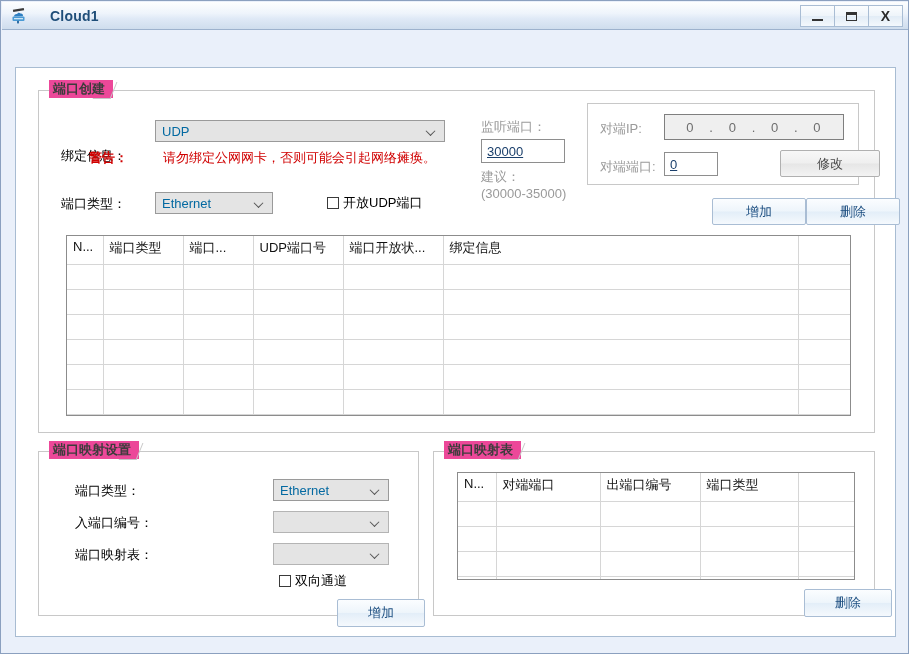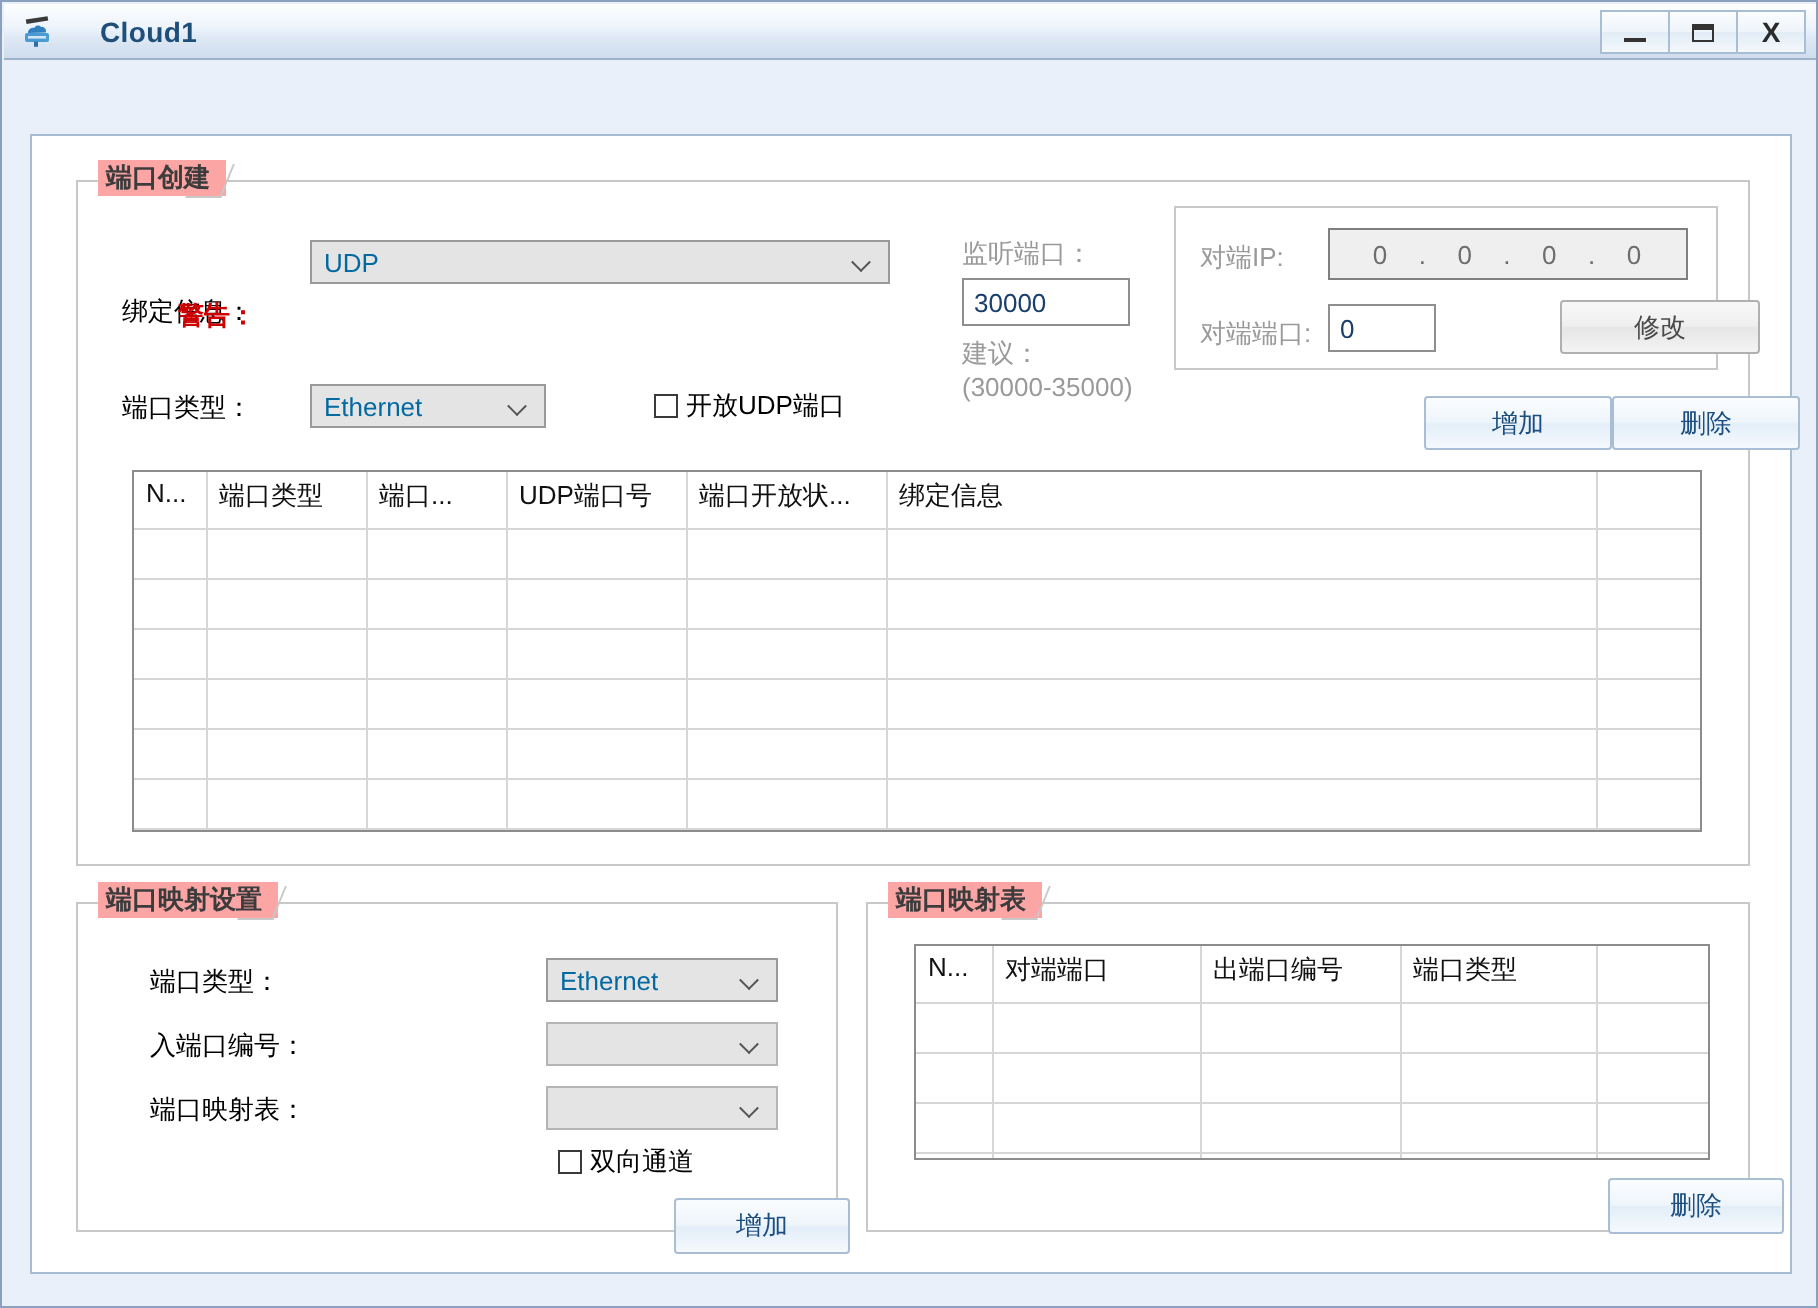--- a/index.html
+++ b/index.html
@@ -108,21 +108,21 @@
   
   .group {
     position: absolute;
     border: 1px solid #c8c8c8;
     box-sizing: border-box;
     background: transparent;
   }
   .group > .group-title {
     position: absolute;
     top: -11px; left: 10px;
-    background: #fca5a5;
+    background: #ec4899;
     padding: 0 8px 0 4px;
     font-size: 13px;
     font-weight: bold;
     color: #3c3c3c;
     white-space: nowrap;
   }
   .group > .group-title::after {
     content: "";
     position: absolute;
     right: -1px; top: 2px;
@@ -180,20 +180,21 @@
     position: absolute;
     box-sizing: border-box;
     background: #ffffff;
     border: 1px solid #8e8e8e;
     font-size: 13px;
     color: #1a3f6b;
     display: flex;
     align-items: center;
     padding-left: 5px;
     height: 24px;
+    text-decoration: underline;
   }
 
   .ipbox {
     position: absolute;
     box-sizing: border-box;
     background: #efefef;
     border: 1px solid #7f7f7f;
     height: 26px;
     display: flex;
     align-items: center;
@@ -319,20 +320,21 @@
     <div class="group" id="group-port-create">
       <div class="group-title">端口创建</div>
 
       <div class="lbl" style="left:22px; top:32px;margin-top:24px;">绑定信息：</div>
       <div class="combo" style="left:116px; top:29px; width:290px;">
         <span>UDP</span>
         <i class="chev"></i>
       </div>
 
       <div class="lbl warn" style="left:50px; top:58px; font-weight:bold;">警告：</div>
+      <div class="lbl warn" style="left:124px; top:58px;">请勿绑定公网网卡，否则可能会引起网络瘫痪。</div>
 
       <div class="lbl" style="left:22px; top:104px;">端口类型：</div>
       <div class="combo" style="left:116px; top:101px; width:118px;">
         <span>Ethernet</span>
         <i class="chev"></i>
       </div>
 
       <div class="chk" style="left:288px; top:103px;">
         <i class="box"></i>
         <span>开放UDP端口</span>

